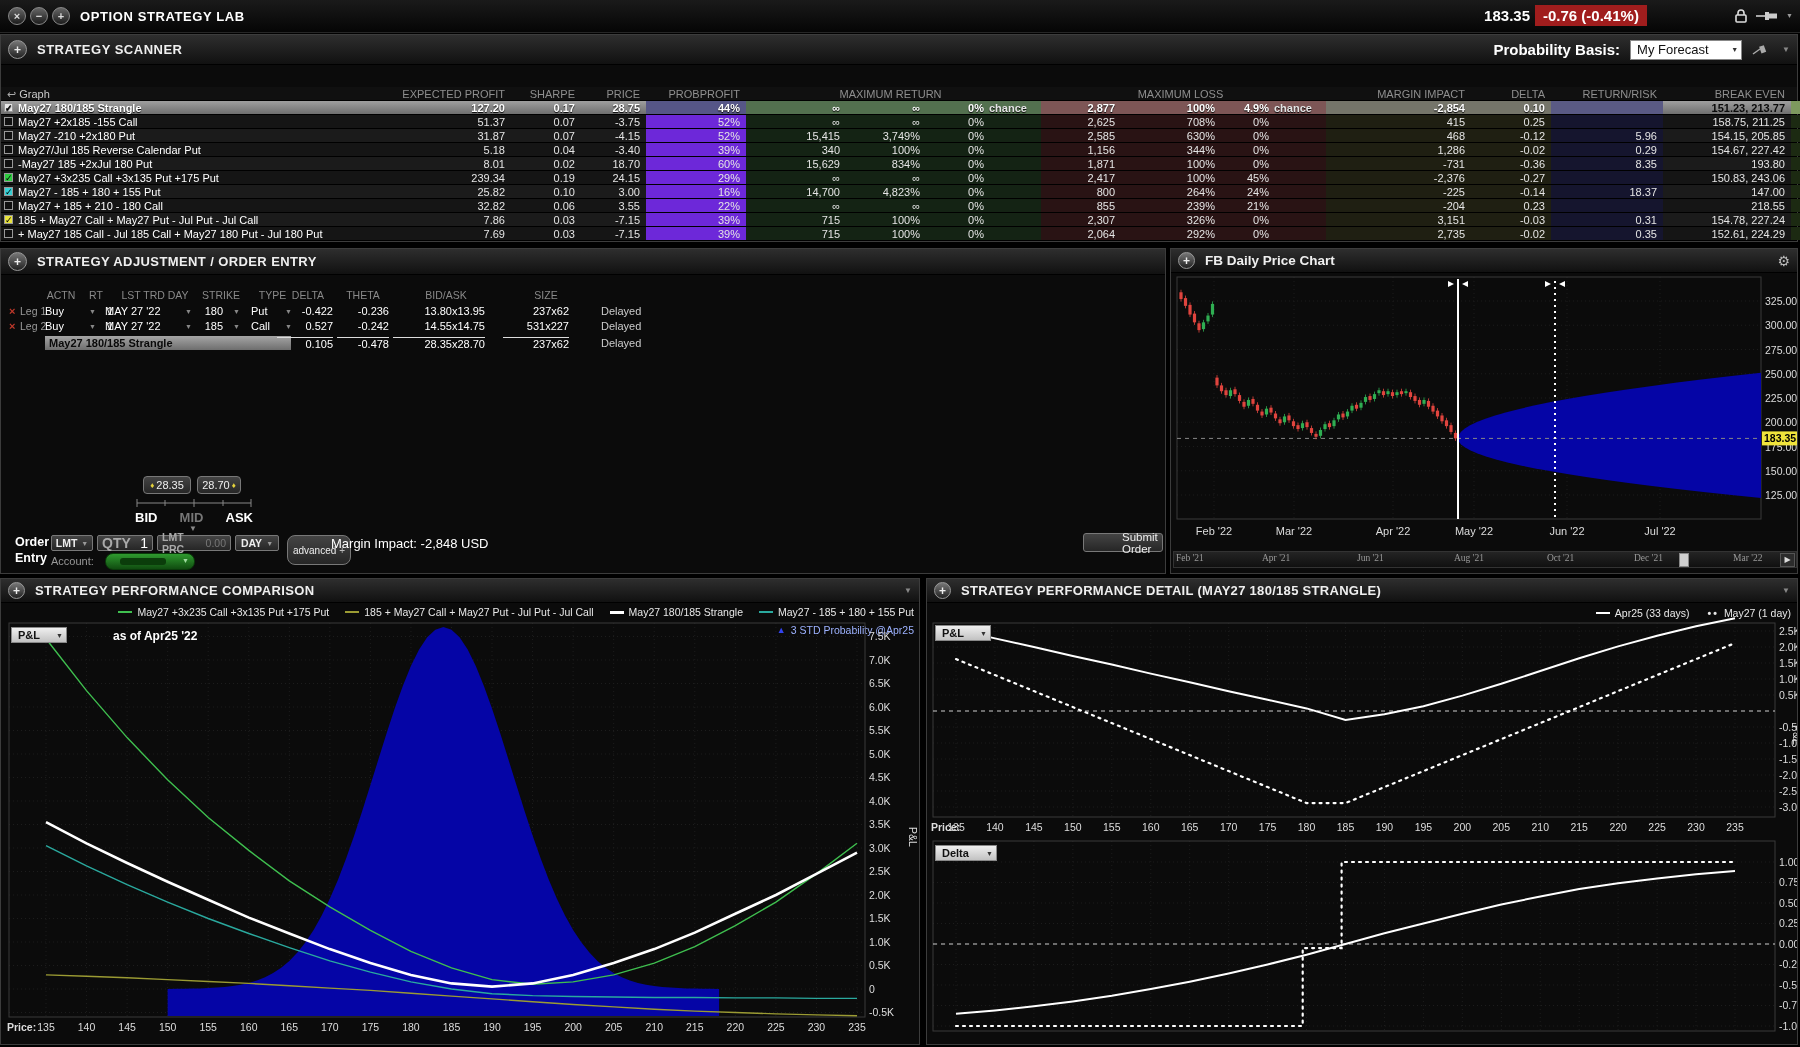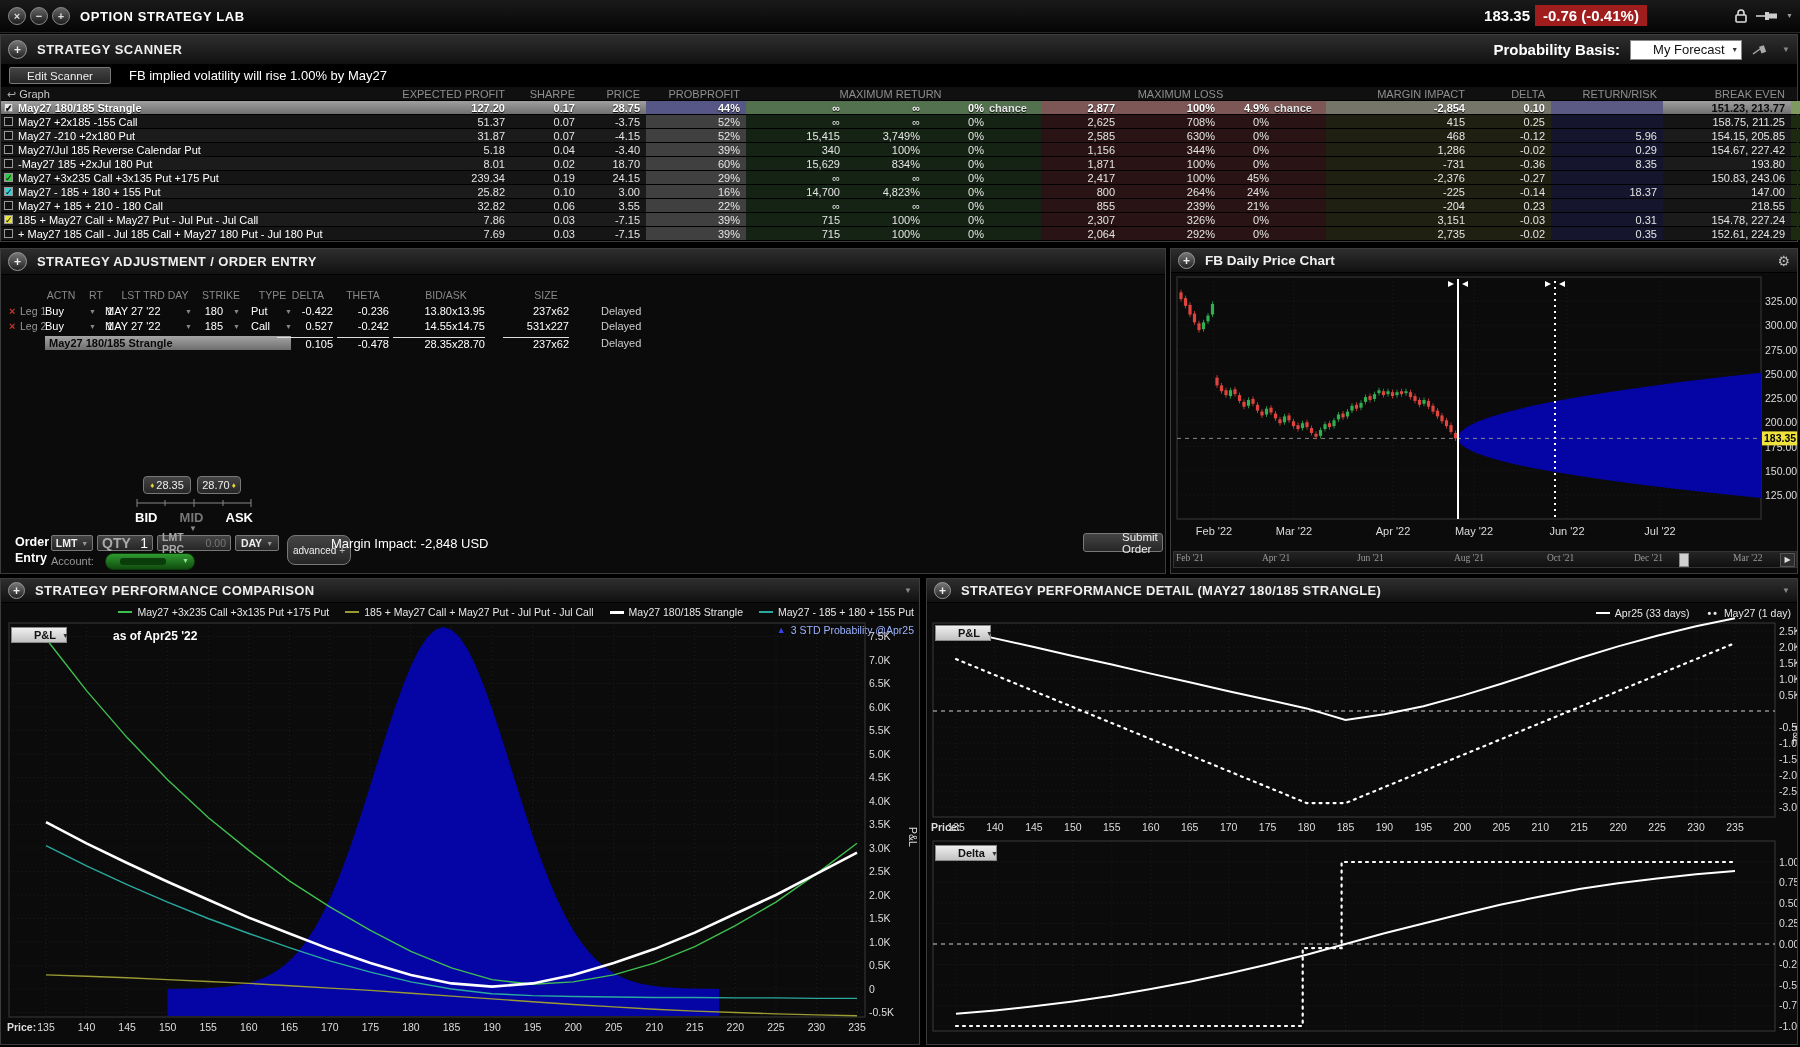--- a/index.html
+++ b/index.html
@@ -6,34 +6,34 @@
   #app{position:relative;width:1800px;height:1047px;background:#000;overflow:hidden;color:#ddd;}
   .abs{position:absolute;}
   .panel{position:absolute;border:1px solid #3c3c3c;background:#0b0b0b;box-sizing:border-box;}
   .ph{display:flex;align-items:center;gap:10px;background:linear-gradient(#2e2e2e,#111);border-bottom:1px solid #000;font-weight:bold;color:#efefef;font-size:13px;padding:0 7px;box-sizing:border-box;}
   .pcirc{flex:0 0 auto;width:17px;height:17px;border-radius:50%;background:linear-gradient(#777,#222);border:1px solid #999;color:#eee;display:flex;align-items:center;justify-content:center;font-size:12px;font-weight:bold;line-height:1;}
   .circ-sm{width:16px;height:16px;border-radius:50%;background:linear-gradient(#666,#1c1c1c);border:1px solid #888;color:#ddd;display:flex;align-items:center;justify-content:center;font-size:11px;font-weight:bold;}
   .btn{background:linear-gradient(#444,#262626);border:1px solid #787878;color:#eee;font-size:11px;display:inline-flex;align-items:center;justify-content:center;border-radius:2px;box-sizing:border-box;}
   .grid-row{display:grid;grid-template-columns:350px 160px 70px 65px 100px 100px 80px 115px 80px 100px 105px 145px 80px 112px 128px 10px;height:14px;line-height:14px;font-size:11px;border-bottom:1px solid #000;box-sizing:border-box;}
   .cell{padding:0 6px 0 0;text-align:right;white-space:nowrap;overflow:hidden;color:#e4e4e4;}
   .cname{text-align:left;padding-left:17px;position:relative;color:#fff;}
-  .c-pp{background:#404040;}.c-mr{background:#142314;}.c-ml{background:#291314;}
+  .c-pp{background:#6d28d9;}.c-mr{background:#142314;}.c-ml{background:#291314;}
   .c-mi{background:#1f1f12;}.c-de{background:#1f1f12;}.c-rr{background:#15152e;}.c-sl{background:#1c2a12;padding:0;}
   .r-odd{background:#1b1b1b;}.r-even{background:#151515;}
   .sel .cell{color:#fff;font-weight:bold;text-shadow:0 1px 1px #000;}
   .sel{background:linear-gradient(#9f9f9f,#6f6f6f);}
   .sel .c-pp{background:#565687;}.sel .c-mr{background:#53704f;}.sel .c-ml{background:#7d5656;}
   .sel .c-mi{background:#75756a;}.sel .c-de{background:#75756a;}.sel .c-rr{background:#5a5a84;}
   .sel .c-be{color:#0a0a0a;text-shadow:none;}
   .sel .c-sl{background:#7e9a5e;}
   .cbx{position:absolute;left:3px;top:2px;width:9px;height:9px;border:1px solid #999;background:#101010;box-sizing:border-box;font-size:9px;line-height:8px;text-align:center;color:#000;}
   .hdr .cell{color:#8f8f8f;font-weight:normal;}
   .thead{background:#101010;}
   .chancew{display:inline-block;width:46px;text-align:left;padding-left:5px;color:#e4e4e4;}
-  .ddl{display:inline-flex;align-items:center;justify-content:space-between;background:linear-gradient(#efefef,#c2c2c2);color:#111;font-size:11px;font-weight:bold;border:1px solid #888;padding:0 3px 0 22px;height:16px;box-sizing:border-box;}
+  .ddl{display:inline-flex;align-items:center;justify-content:space-between;background:linear-gradient(#efefef,#c2c2c2);color:#111;font-size:11px;font-weight:bold;border:1px solid #888;padding:0 3px 0 6px;height:16px;box-sizing:border-box;}
   .caret{font-size:7px;color:#333;margin-left:6px;}
   .oe-caret{font-size:7px;color:#999;margin-left:4px;}
   svg{display:block;}
   .legend-item{display:inline-flex;align-items:center;gap:5px;font-size:10.5px;color:#e8e8e8;white-space:nowrap;}
   .sw{display:inline-block;width:14px;height:0;border-top:2px solid #fff;}
 </style>
 </head>
 <body>
 
 <div id="app">
@@ -77,24 +77,20 @@
         <span>My Forecast</span>
           <span class="caret">▼</span>
       </span>
       <span>
         <svg width="20" height="12" viewBox="0 0 20 12">
             <line x1="1" y1="10" x2="8" y2="5" stroke="#aaa" stroke-width="1.5"></line>
             <rect x="8" y="2" width="5" height="7" fill="#aaa" transform="rotate(-20 10 5)"></rect>
           </svg>
       </span>
       <span style="font-size:8px;color:#888;">▼</span>
-    </div>
-    <div class="abs" style="left:0;top:30px;width:100%;height:22px;background:#000;">
-      <div class="btn abs" style="left:8px;top:2px;width:102px;height:17px;font-size:11.5px;">Edit Scanner</div>
-      <div class="abs" style="left:128px;top:3px;font-size:13px;color:#fff;">FB implied volatility will rise 1.00% by May27</div>
     </div>
     <div class="abs thead" style="left:0;top:52px;width:1796px;" id="scan-head">
         <div class="grid-row hdr">
           <div class="cell" style="color: rgb(200, 200, 200); grid-column: 1; text-align: left; padding-left: 6px;"><span style="color:#aaa;">↩</span> Graph</div>
           <div class="cell" style="color: rgb(143, 143, 143); grid-column: 2;">EXPECTED PROFIT</div>
           <div class="cell" style="color: rgb(143, 143, 143); grid-column: 3;">SHARPE</div>
           <div class="cell" style="color: rgb(143, 143, 143); grid-column: 4;">PRICE</div>
           <div class="cell" style="color: rgb(143, 143, 143); grid-column: 5;">PROBPROFIT</div>
           <div class="cell" style="color: rgb(143, 143, 143); grid-column: 6 / span 3; text-align: center;">MAXIMUM RETURN</div>
           <div class="cell" style="color: rgb(143, 143, 143); grid-column: 9 / span 3; text-align: center;">MAXIMUM LOSS</div>

